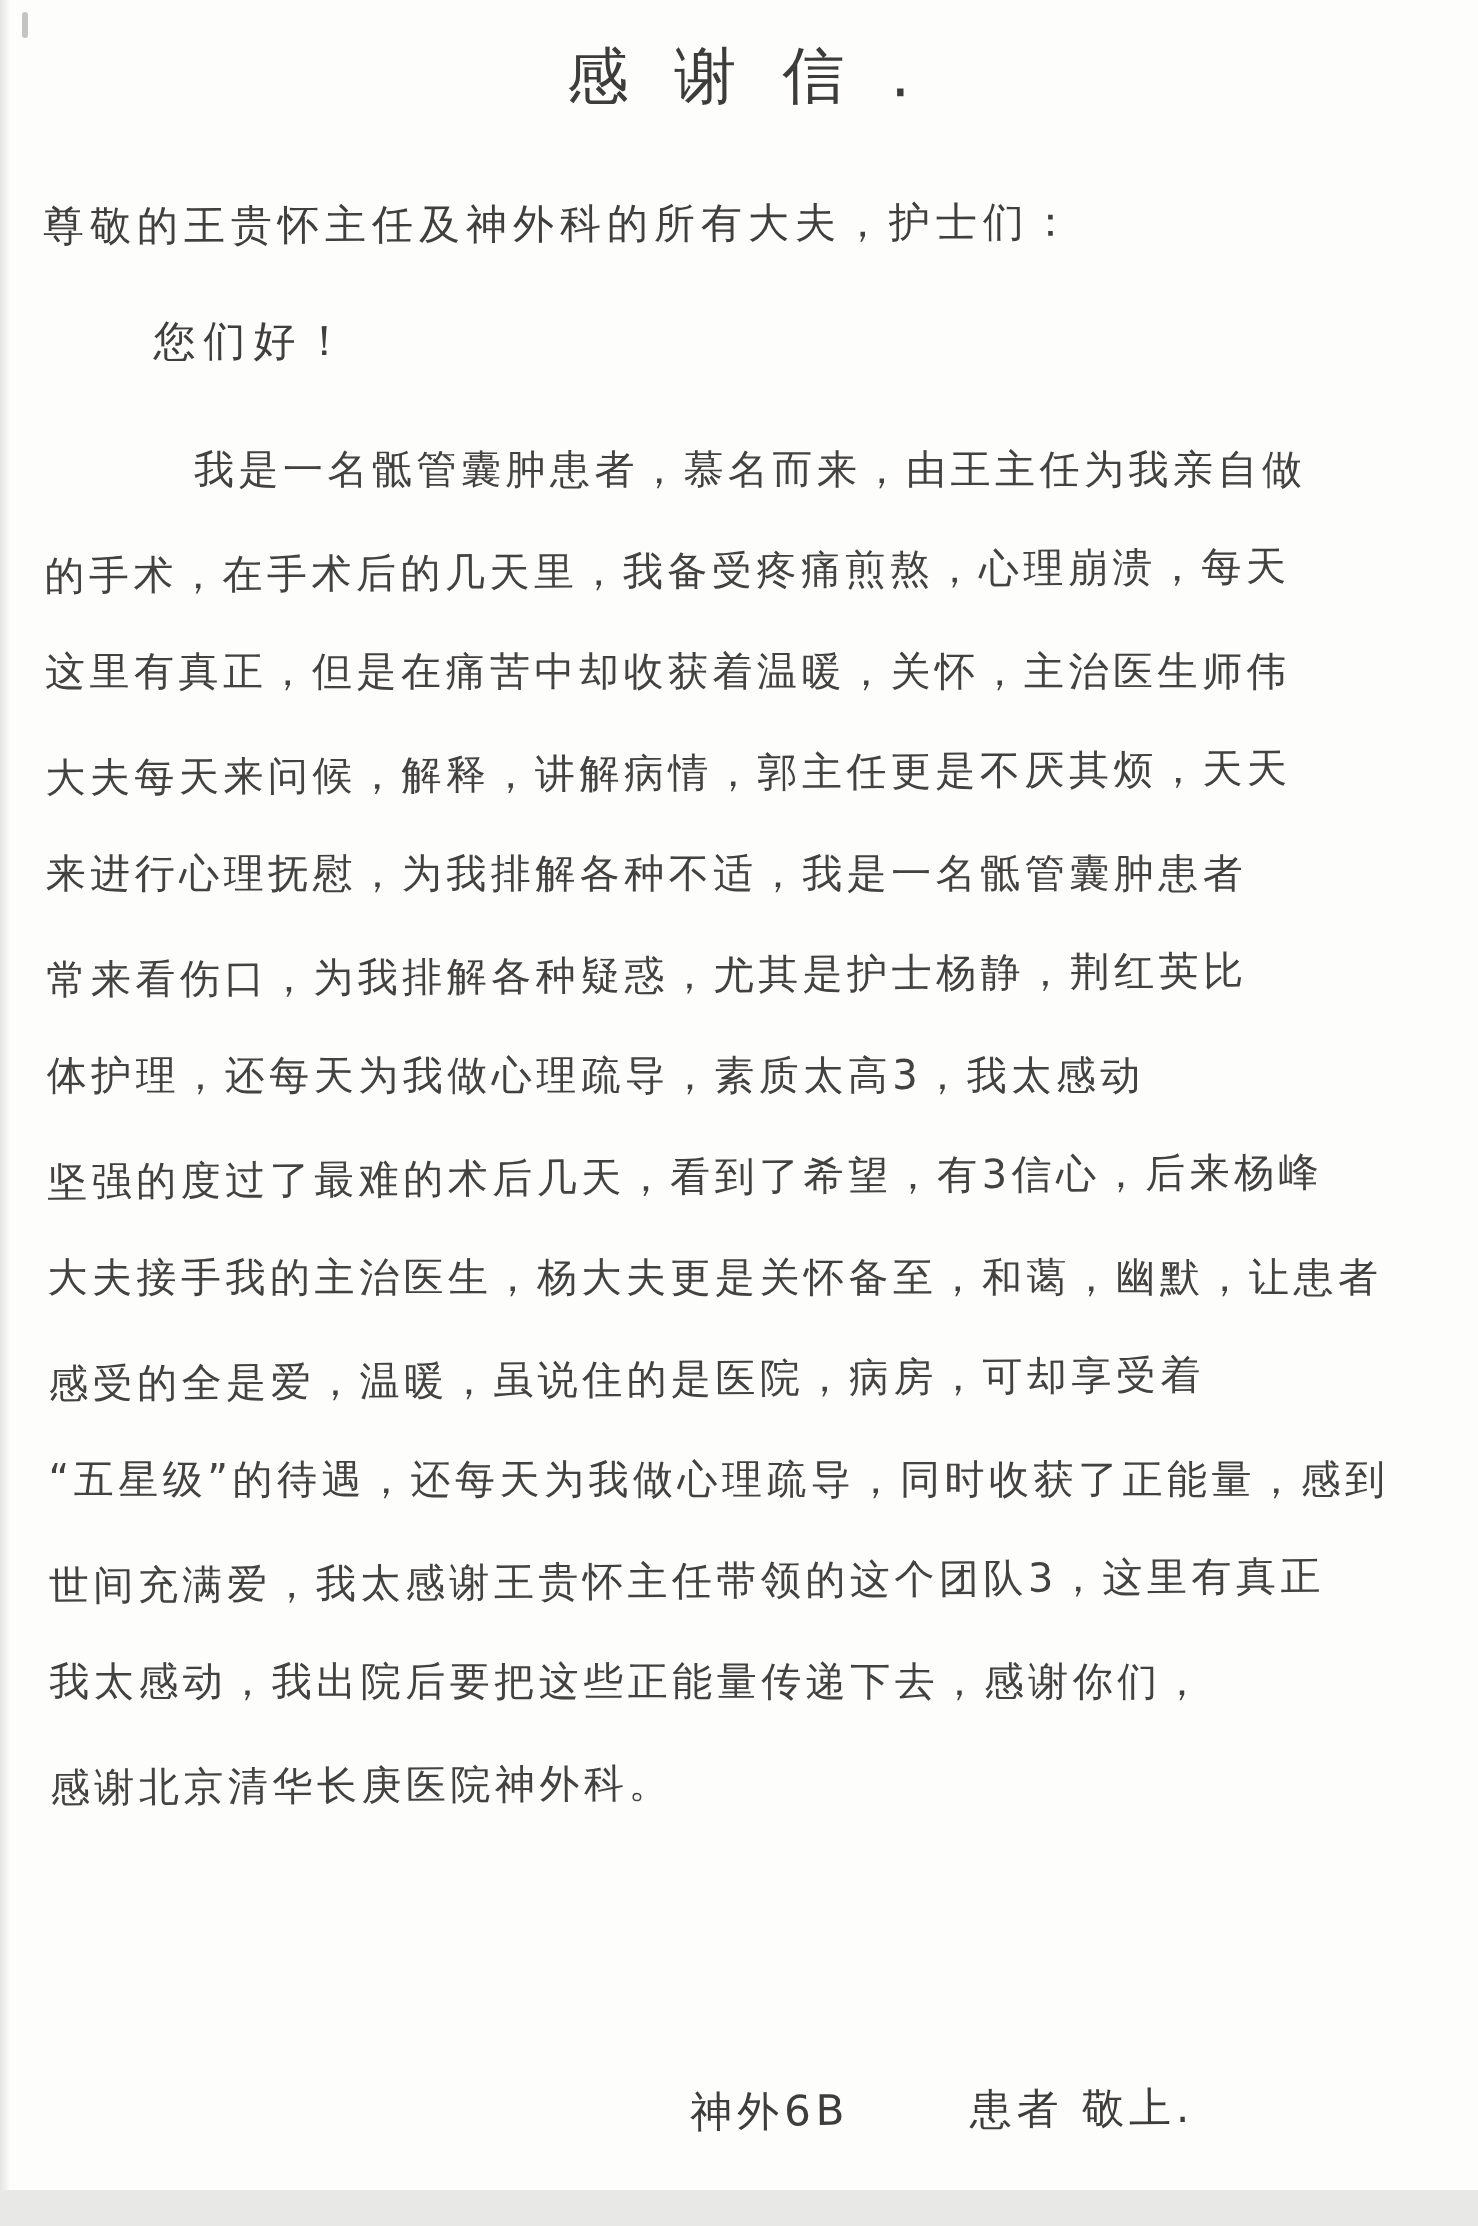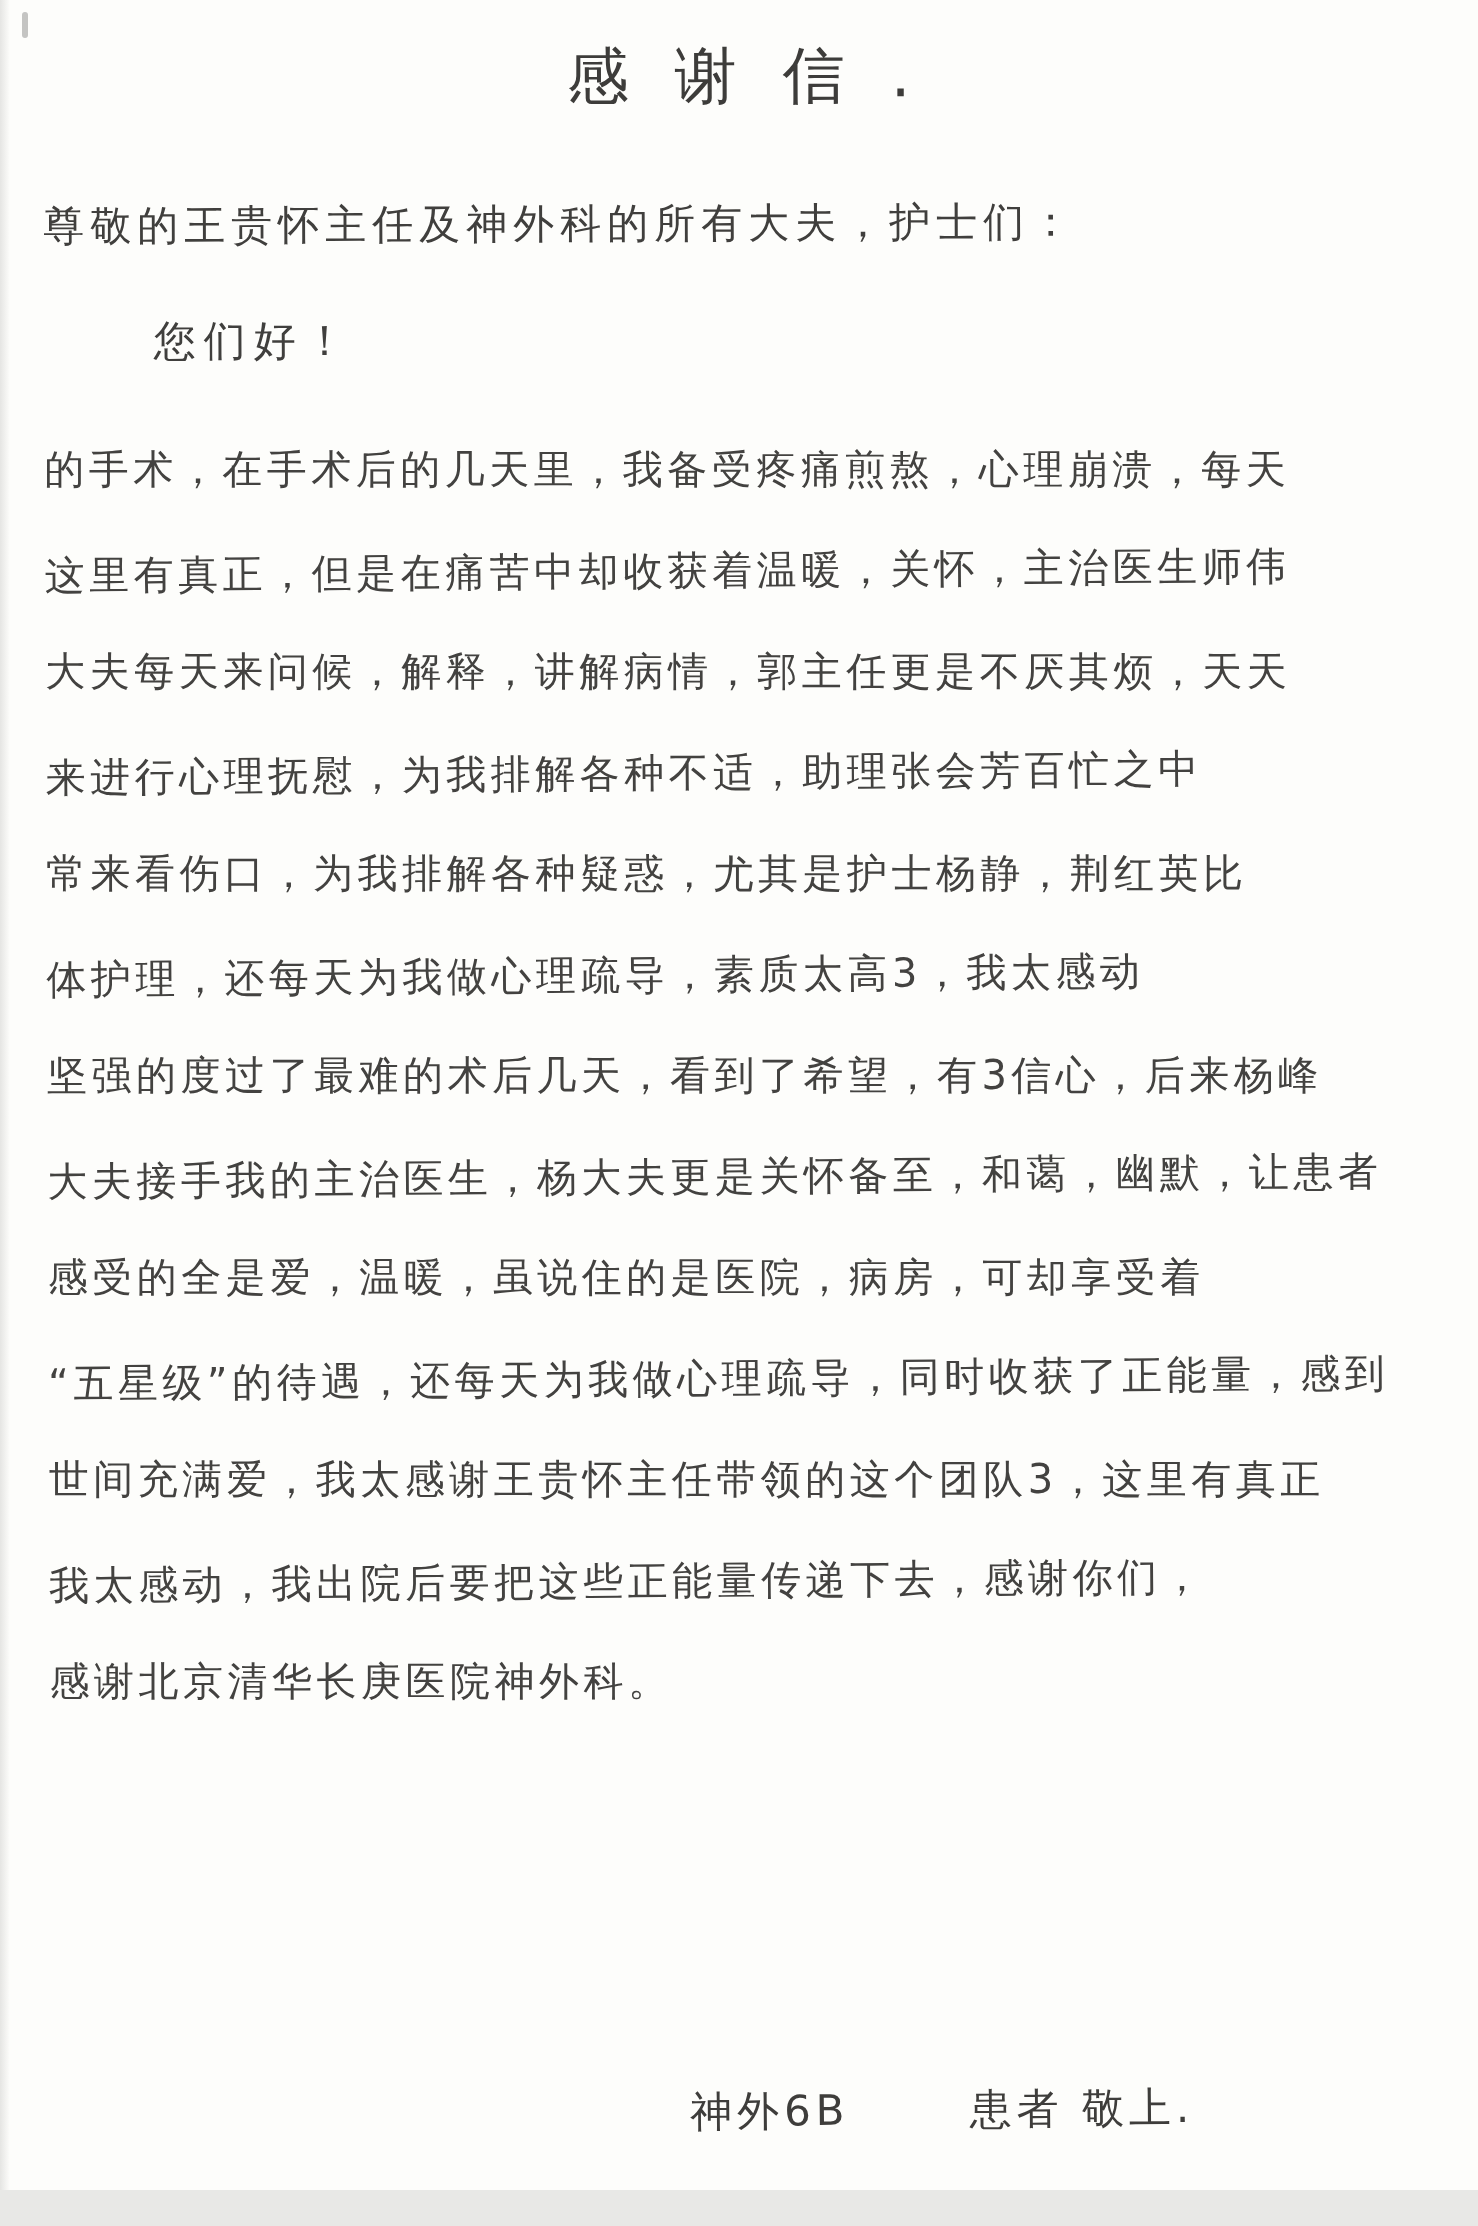--- a/index.html
+++ b/index.html
@@ -92,24 +92,25 @@
   <div class="scan-speck"></div>
 
   <div class="letter">
     <h1 class="title">感谢信.</h1>
 
     <div class="salutation">尊敬的王贵怀主任及神外科的所有大夫，护士们：</div>
 
     <div class="greeting">您们好！</div>
 
     <div class="body-block">
+      <div class="body-line indent">我是一名骶管囊肿患者，慕名而来，由王主任为我亲自做</div>
       <div class="body-line">的手术，在手术后的几天里，我备受疼痛煎熬，心理崩溃，每天</div>
       <div class="body-line">这里有真正，但是在痛苦中却收获着温暖，关怀，主治医生师伟</div>
       <div class="body-line">大夫每天来问候，解释，讲解病情，郭主任更是不厌其烦，天天</div>
-      <div class="body-line">来进行心理抚慰，为我排解各种不适，助理张会芳百忙之中</div>
+      <div class="body-line">来进行心理抚慰，为我排解各种不适，我是一名骶管囊肿患者</div>
       <div class="body-line">常来看伤口，为我排解各种疑惑，尤其是护士杨静，荆红英比</div>
       <div class="body-line">体护理，还每天为我做心理疏导，素质太高3，我太感动</div>
       <div class="body-line">坚强的度过了最难的术后几天，看到了希望，有3信心，后来杨峰</div>
       <div class="body-line">大夫接手我的主治医生，杨大夫更是关怀备至，和蔼，幽默，让患者</div>
       <div class="body-line">感受的全是爱，温暖，虽说住的是医院，病房，可却享受着</div>
       <div class="body-line">“五星级”的待遇，还每天为我做心理疏导，同时收获了正能量，感到</div>
       <div class="body-line">世间充满爱，我太感谢王贵怀主任带领的这个团队3，这里有真正</div>
       <div class="body-line">我太感动，我出院后要把这些正能量传递下去，感谢你们，</div>
       <div class="body-line">感谢北京清华长庚医院神外科。</div>
     </div>

